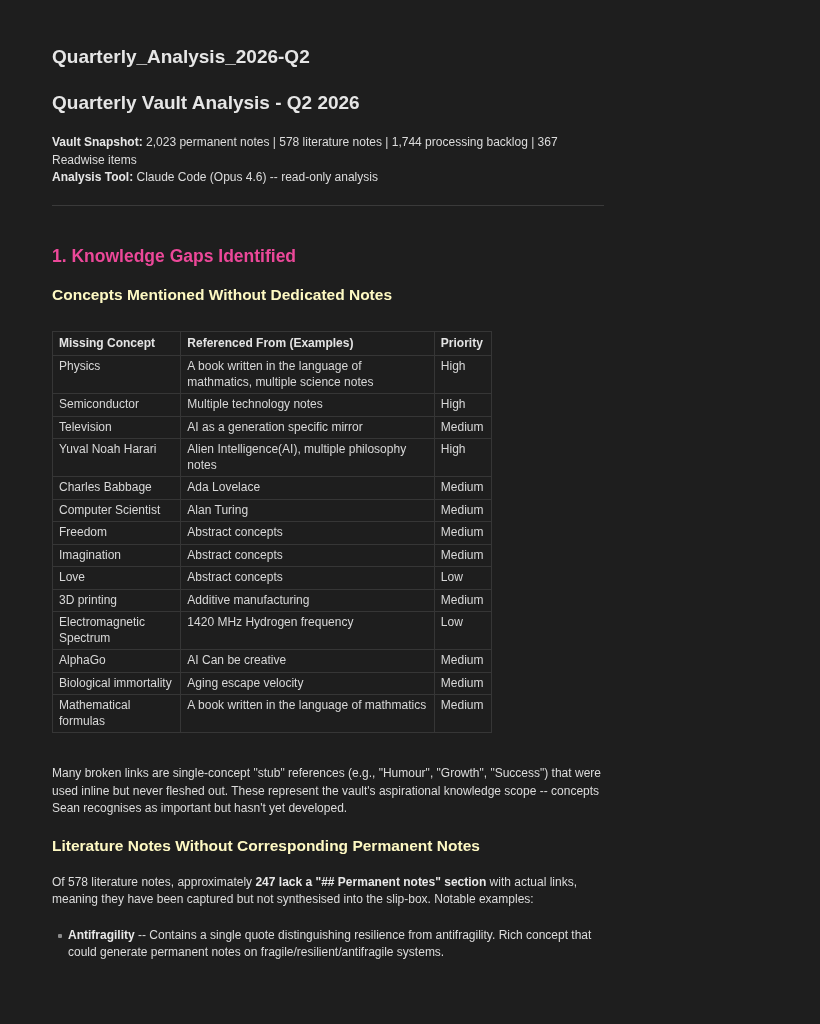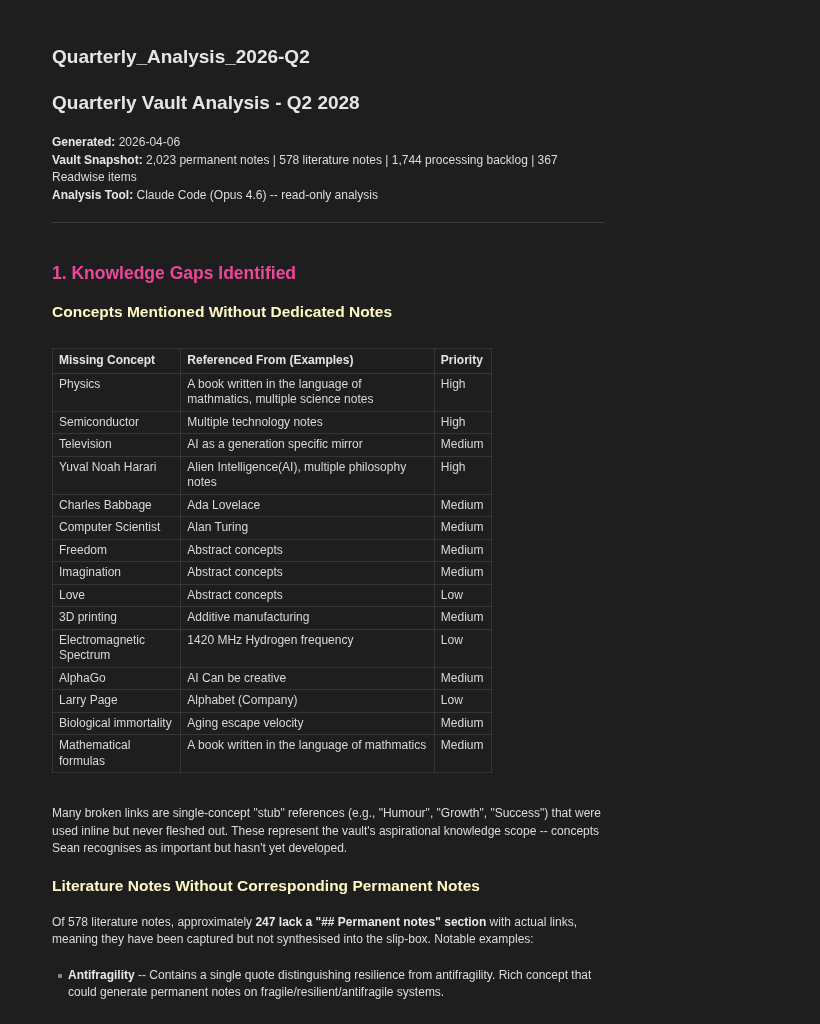--- a/index.html
+++ b/index.html
@@ -118,26 +118,23 @@
     }
     ul.examples li b { color: #e8e8e8; }
   </style>
 </head>
 <body>
 
 <div class="page">
 
   <h1 class="file-title">Quarterly_Analysis_2026-Q2</h1>
 
-  <h1 class="doc-title">Quarterly Vault Analysis - Q2 2028</h1>
+  <h1 class="doc-title">Quarterly Vault Analysis - Q2 2026</h1>
 
   <div class="meta">
-    <div>
-      <b>Generated:</b><span> 2026-04-06</span>
-    </div>
     <div>
       <b>Vault Snapshot:</b><span> 2,023 permanent notes | 578 literature notes | 1,744 processing backlog | 367 Readwise items</span>
     </div>
     <div>
       <b>Analysis Tool:</b><span> Claude Code (Opus 4.6) -- read-only analysis</span>
     </div>
   </div>
 
   <hr class="divider">
 
@@ -214,25 +211,20 @@
         <td>Electromagnetic Spectrum</td>
         <td>1420 MHz Hydrogen frequency</td>
         <td>Low</td>
       </tr>
       <tr>
         <td>AlphaGo</td>
         <td>AI Can be creative</td>
         <td>Medium</td>
       </tr>
       <tr>
-        <td>Larry Page</td>
-        <td>Alphabet (Company)</td>
-        <td>Low</td>
-      </tr>
-      <tr>
         <td>Biological immortality</td>
         <td>Aging escape velocity</td>
         <td>Medium</td>
       </tr>
       <tr>
         <td>Mathematical formulas</td>
         <td>A book written in the language of mathmatics</td>
         <td>Medium</td>
       </tr>
     </tbody>

